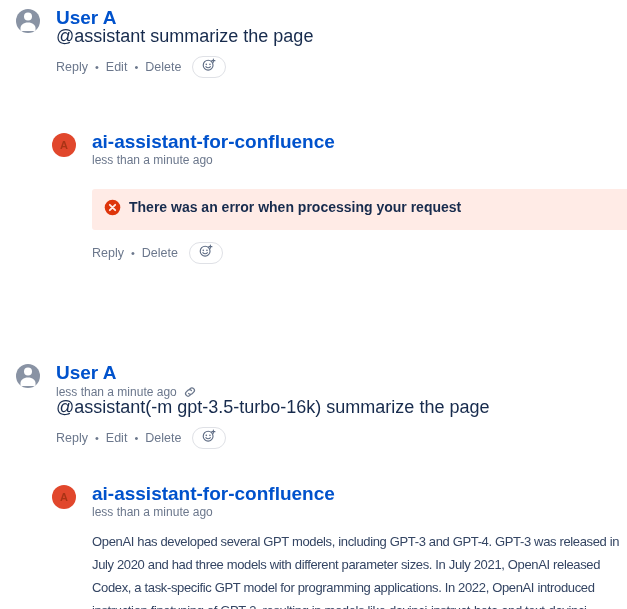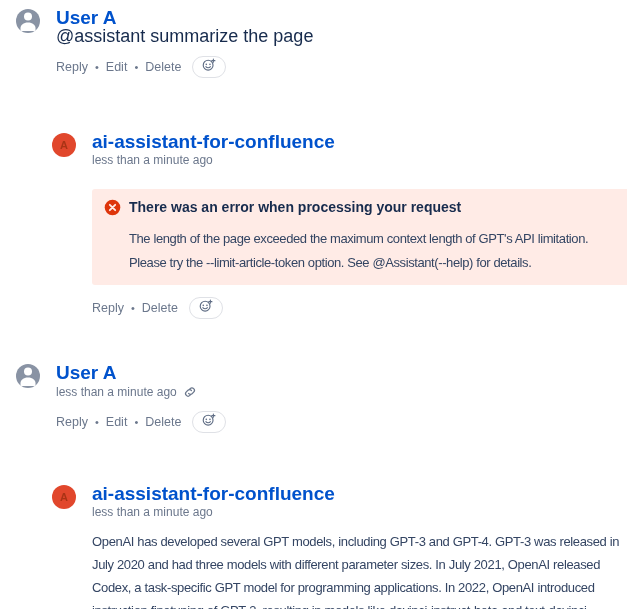--- a/index.html
+++ b/index.html
@@ -123,21 +123,20 @@
 
     <div class="error-panel">
       <div class="error-icon-wrap">
         <svg width="17" height="17" viewBox="0 0 24 24">
           <circle cx="12" cy="12" r="11" fill="#DE350B"></circle>
           <path d="M8.2 8.2l7.6 7.6M15.8 8.2l-7.6 7.6" stroke="#FFEBE6" stroke-width="2.6" stroke-linecap="round"></path>
         </svg>
       </div>
       <div class="error-text-col">
         <div class="error-title">There was an error when processing your request</div>
-        <div class="error-desc">The length of the page exceeded the maximum context length of GPT's API limitation. Please try the --limit-article-token option. See @Assistant(--help) for details.</div>
       </div>
     </div>
 
     <div class="actions">
       <span class="action">Reply</span>
       <span class="dot">•</span>
       <span class="action">Delete</span>
       <span class="reaction-pill">
         <span>
           <svg width="14" height="14" viewBox="0 0 16 16">
@@ -168,20 +167,21 @@
     <span class="author">User A</span>
     <div class="meta">
       <span>less than a minute ago</span>
       <span style="display:inline-flex;">
         <svg width="14" height="14" viewBox="0 0 24 24" fill="none" stroke="#6B778C" stroke-width="2.1" stroke-linecap="round">
           <path d="M9.5 14.5a4.2 4.2 0 0 0 6 .4l2.8-2.8a4.2 4.2 0 1 0-6-6l-1.4 1.4"></path>
           <path d="M14.5 9.5a4.2 4.2 0 0 0-6-.4l-2.8 2.8a4.2 4.2 0 1 0 6 6l1.4-1.4"></path>
         </svg>
       </span>
     </div>
+    <div class="body-text">@assistant(-m gpt-3.5-turbo-16k) summarize the page</div>
     <div class="actions">
       <span class="action">Reply</span>
       <span class="dot">•</span>
       <span class="action">Edit</span>
       <span class="dot">•</span>
       <span class="action">Delete</span>
       <span class="reaction-pill">
         <span>
           <svg width="14" height="14" viewBox="0 0 16 16">
             <circle cx="7" cy="8.2" r="5.6" fill="none" stroke="#5E6C84" stroke-width="1.3"></circle>

